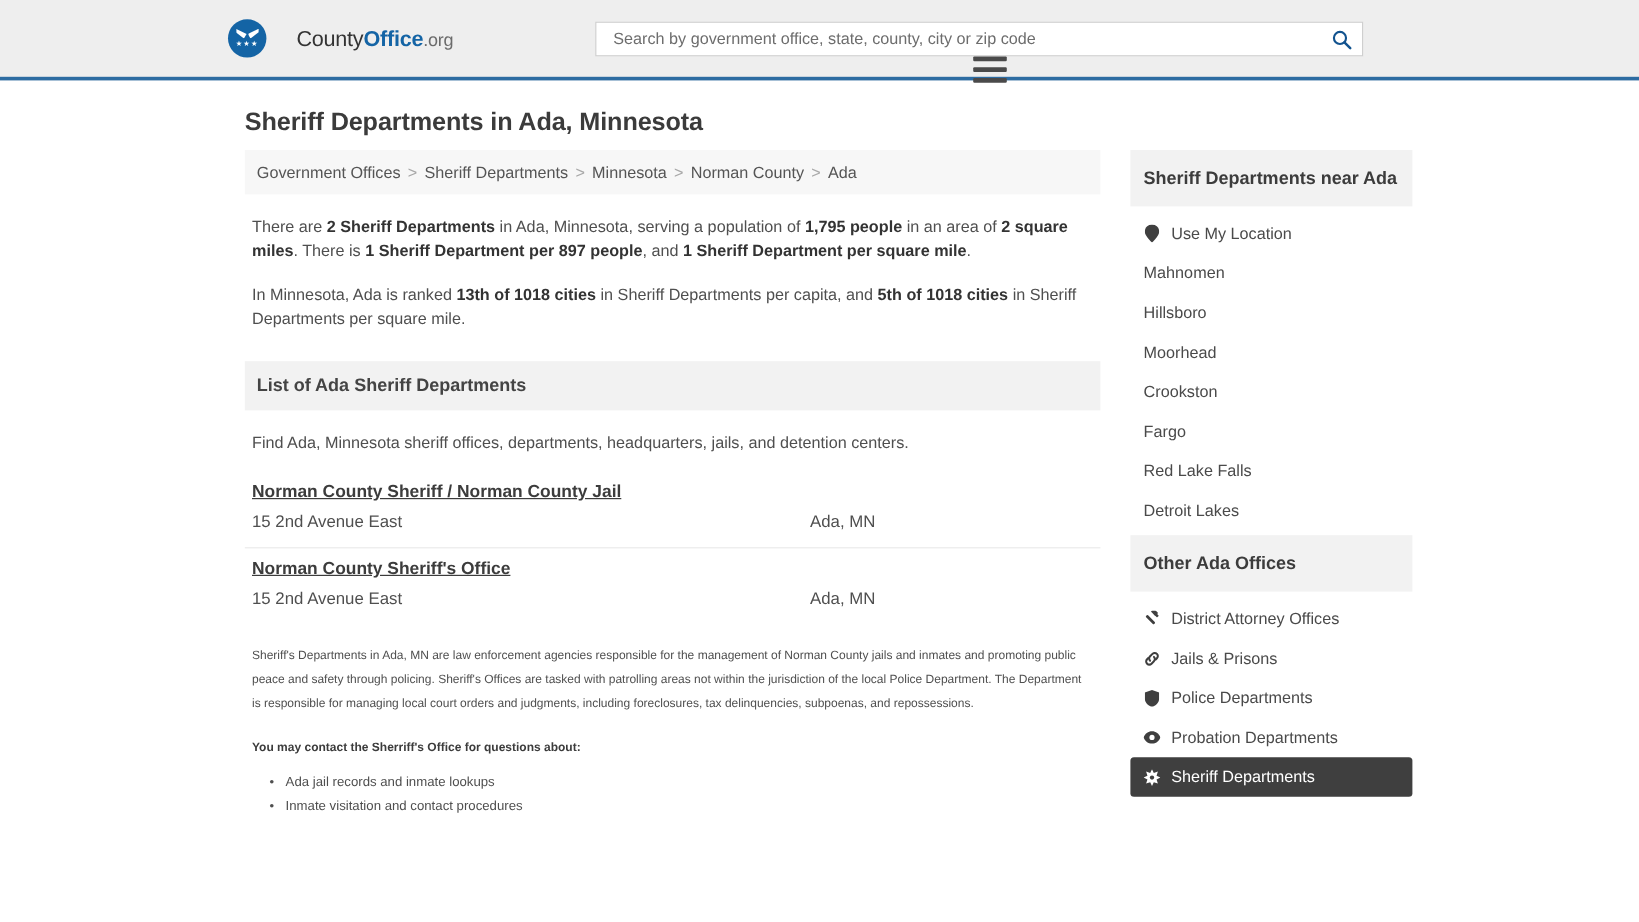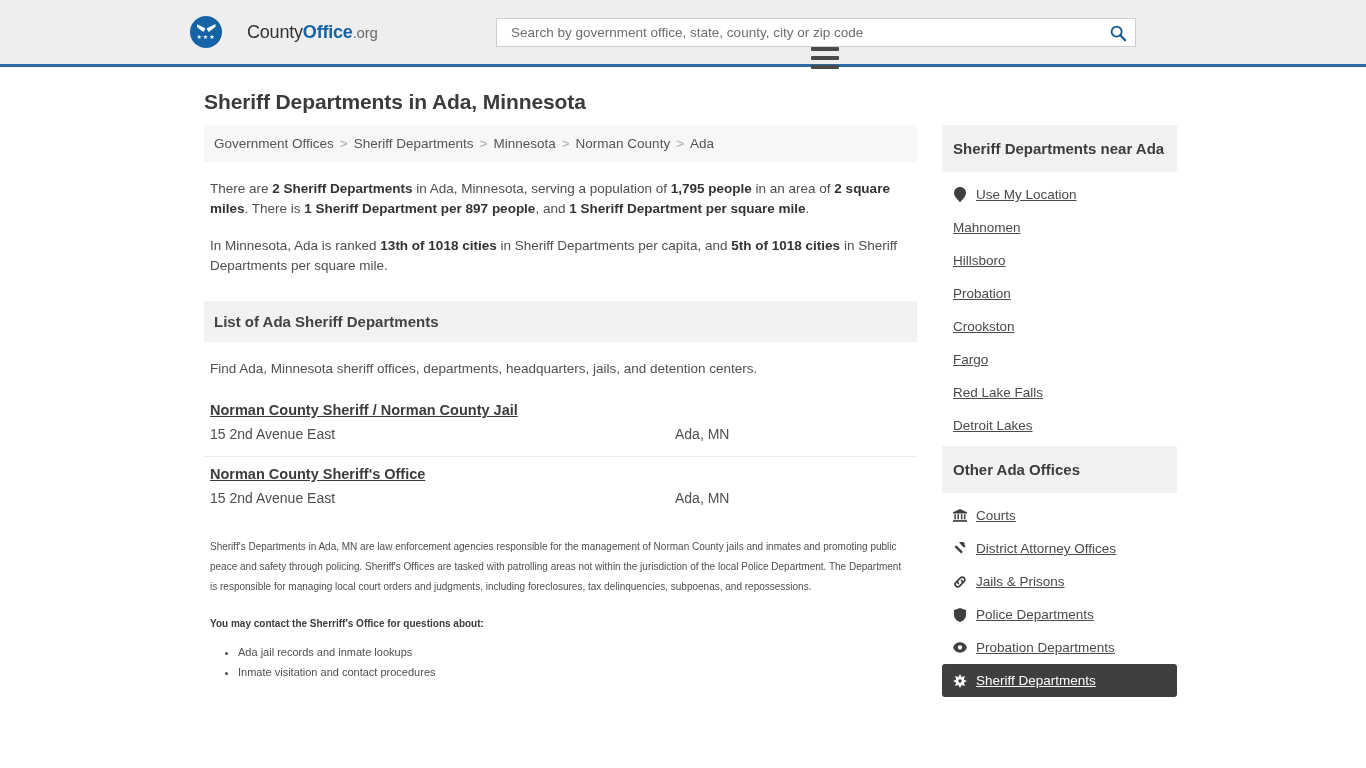--- a/index.html
+++ b/index.html
@@ -240,21 +240,21 @@
   .side-link {
     display: flex;
     align-items: center;
     gap: 9px;
     padding: 9px 11px;
     font-size: 13.5px;
     color: #4a4a4a;
     cursor: pointer;
     border-radius: 3px;
   }
-  .side-link .label { text-decoration: underline; }
+  .side-link .label { }
   .side-link.active {
     background: #3f3f3f;
     color: #ffffff;
   }
   .side-icon {
     width: 14px; height: 14px;
     flex: none;
     display: flex;
     align-items: center;
     justify-content: center;
@@ -344,53 +344,40 @@
               </span>
               <span class="label">Use My Location</span>
             </div>
             <div class="side-link">
               <span class="label">Mahnomen</span>
             </div>
             <div class="side-link">
               <span class="label">Hillsboro</span>
             </div>
             <div class="side-link">
-              <span class="label">Probation</span>
+              <span class="label">Moorhead</span>
             </div>
             <div class="side-link">
               <span class="label">Crookston</span>
             </div>
             <div class="side-link">
               <span class="label">Fargo</span>
             </div>
             <div class="side-link">
               <span class="label">Red Lake Falls</span>
             </div>
             <div class="side-link">
               <span class="label">Detroit Lakes</span>
             </div>
           </div>
       </div>
 
       <div class="panel">
         <div class="panel-head">Other Ada Offices</div>
         <div class="panel-body" id="offices-list">
-            <div class="side-link">
-              <span class="side-icon">
-                <svg width="14" height="13" viewBox="0 0 14 13">
-                  <path d="M7 0 0 3.3v1.1h14V3.3L7 0z" fill="currentColor"></path>
-                  <rect x="1.4" y="5.2" width="1.5" height="5.2" fill="currentColor"></rect>
-                  <rect x="4.4" y="5.2" width="1.5" height="5.2" fill="currentColor"></rect>
-                  <rect x="7.9" y="5.2" width="1.5" height="5.2" fill="currentColor"></rect>
-                  <rect x="10.9" y="5.2" width="1.5" height="5.2" fill="currentColor"></rect>
-                  <rect x="0" y="11.1" width="14" height="1.7" fill="currentColor"></rect>
-                </svg>
-              </span>
-              <span class="label">Courts</span>
-            </div>
             <div class="side-link">
               <span class="side-icon">
                 <svg width="14" height="14" viewBox="0 0 14 14">
                   <rect x="6.5" y="-0.5" width="5.2" height="3.4" rx="0.6" transform="rotate(45 9.1 1.2)" fill="currentColor"></rect>
                   <rect x="1" y="6.2" width="9.5" height="2.3" rx="0.8" transform="rotate(45 5.7 7.3)" fill="currentColor"></rect>
                   <rect x="8.2" y="2.2" width="4.4" height="2.2" rx="0.6" transform="rotate(45 10.4 3.3)" fill="currentColor"></rect>
                 </svg>
               </span>
               <span class="label">District Attorney Offices</span>
             </div>

